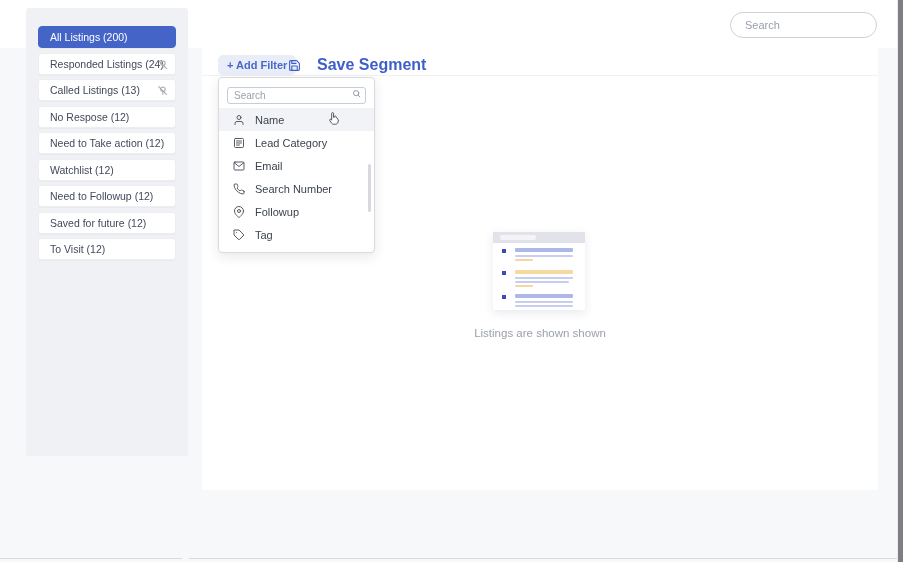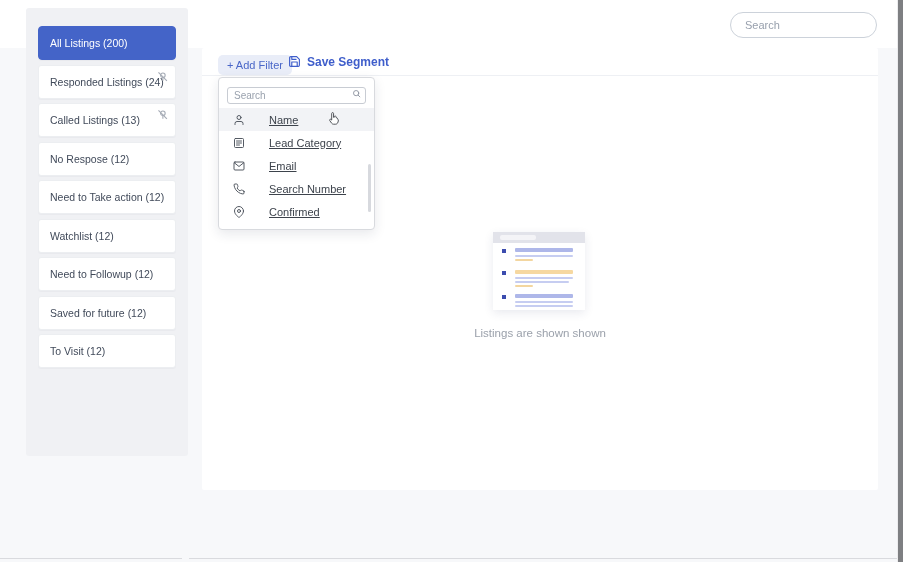--- a/index.html
+++ b/index.html
@@ -19,21 +19,21 @@
     position:absolute; right:0; top:0; width:6px; height:562px;
     background:#7e7f82; border-left:1px solid #ececee;
   }
   
   .sidebar {
     position:absolute; left:26px; top:8px; width:162px; height:448px;
     background:#f0f1f4; border-radius:3px; padding:18px 12px 0 12px;
   }
   .side-item {
     position:relative;
-    width:138px; height:34px; margin-bottom:4.5px;
+    width:138px; height:22px; margin-bottom:4.5px;
     background:#ffffff; border:1px solid #eceef1; border-radius:3px;
     box-shadow:0 1px 1px rgba(20,30,60,0.03);
     font-size:10.5px; color:#414a5a;
     display:flex; align-items:center; padding-left:11px;
     cursor:pointer; white-space:nowrap;
   }
   .side-item.selected {
     background:#4464c8; border-color:#4464c8; color:#ffffff;
     border-radius:4px; font-weight:400;
   }
@@ -54,46 +54,46 @@
     position:absolute; left:202px; top:48px; width:676px; height:442px;
     background:#ffffff; border-radius:2px;
   }
   .toolbar {
     position:absolute; left:0; top:0; width:676px; height:28px;
     border-bottom:1px solid #eef0f4;
   }
   .add-filter-btn {
     position:absolute; left:16px; top:7px; height:20px;
     background:#e9edf8; border:none; border-radius:5px;
-    color:#4a67c8; font-size:11px; font-weight:400;
+    color:#4a67c8; font-size:11px; font-weight:700;
     padding:0 9px; font-family:"Liberation Sans",sans-serif; cursor:pointer;
   }
   .save-segment {
     position:absolute; left:86px; top:7px; height:20px;
-    display:flex; gap:6px;
-    color:#3f5ecb; font-size:12px; font-weight:700; cursor:pointer;
+    display:flex; align-items:center; gap:16px;
+    color:#3f5ecb; font-size:16px; font-weight:700; cursor:pointer;
     background:none; border:none; font-family:"Liberation Sans",sans-serif;
   }
   
   .dropdown {
     position:absolute; left:218px; top:77px; width:157px;
     background:#ffffff; border:1px solid #d8dade; border-radius:4px;
     box-shadow:0 4px 12px rgba(30,40,70,0.10); z-index:10; padding-bottom:6px;
   }
   .dropdown-search-wrap { position:relative; margin:7px 8px 4px 8px; }
   .dropdown-search {
     width:100%; height:17px; border:1px solid #c8ccd3; border-radius:3px;
     font-size:10px; padding:0 18px 0 6px; color:#444a55; outline:none;
     font-family:"Liberation Sans",sans-serif; background:#ffffff;
   }
   .dropdown-search::placeholder { color:#9aa2ae; }
   .dropdown-search-icon { position:absolute; right:5px; top:4px; }
   .menu-item {
     position:relative; height:23px; display:flex; align-items:center;
-    padding-left:14px; gap:24px; font-size:11px; color:#3d434c; cursor:pointer;text-decoration:underline;
+    padding-left:14px; gap:10px; font-size:11px; color:#3d434c; cursor:pointer;
   }
   .menu-item.hovered { background:#f2f3f6; }
   .menu-item .mi-icon { display:flex; align-items:center; }
   .dropdown-scroll-thumb {
     position:absolute; right:3px; top:86px; width:3.5px; height:48px;
     background:#d7d9de; border-radius:2px;
   }
   
   .empty-card {
     position:absolute; left:291px; top:184px; width:92px; height:78px;
@@ -254,21 +254,30 @@
     </span>
     <span>Search Number</span>
   </div>
   <div class="menu-item">
     <span class="mi-icon">
       <svg width="12" height="12" viewBox="0 0 24 24" fill="none" stroke="#4c525c" stroke-width="1.9" stroke-linecap="round" stroke-linejoin="round">
           <path d="M21 10c0 7-9 13-9 13s-9-6-9-13a9 9 0 0 1 18 0z"></path>
           <circle cx="12" cy="10" r="3"></circle>
         </svg>
     </span>
-    <span>Confirmed</span>
+    <span>Followup</span>
+  </div>
+  <div class="menu-item">
+    <span class="mi-icon">
+      <svg width="12" height="12" viewBox="0 0 24 24" fill="none" stroke="#4c525c" stroke-width="1.9" stroke-linecap="round" stroke-linejoin="round">
+          <path d="M20.59 13.41l-7.17 7.17a2 2 0 0 1-2.83 0L2 12V2h10l8.59 8.59a2 2 0 0 1 0 2.83z"></path>
+          <line x1="7" y1="7" x2="7.01" y2="7"></line>
+        </svg>
+    </span>
+    <span>Tag</span>
   </div>
   <div class="dropdown-scroll-thumb"></div>
 </div>
 
 <div class="cursor">
   <svg width="15" height="17" viewBox="0 0 24 26">
       <path fill="#ffffff" stroke="#3b3f46" stroke-width="1.4" stroke-linejoin="round" d="M9 3.5c.9 0 1.5.7 1.5 1.6v6l1 .1.2-1.1c.1-.8.8-1.3 1.6-1.1.7.1 1.1.7 1.1 1.4l.1 1 .9.2c.7.1 1.1.7 1.1 1.3v.9l.8.3c.6.2.9.8.9 1.4 0 2.4-.8 4.3-1.8 5.4-.7.8-1.7 1.2-2.7 1.2h-3.3c-1.2 0-2.3-.6-3-1.6l-3-4.2c-.4-.6-.3-1.4.2-1.8.5-.5 1.3-.5 1.8 0l1.1 1V5.1c0-.9.6-1.6 1.5-1.6z"></path>
     </svg>
 </div>
 

